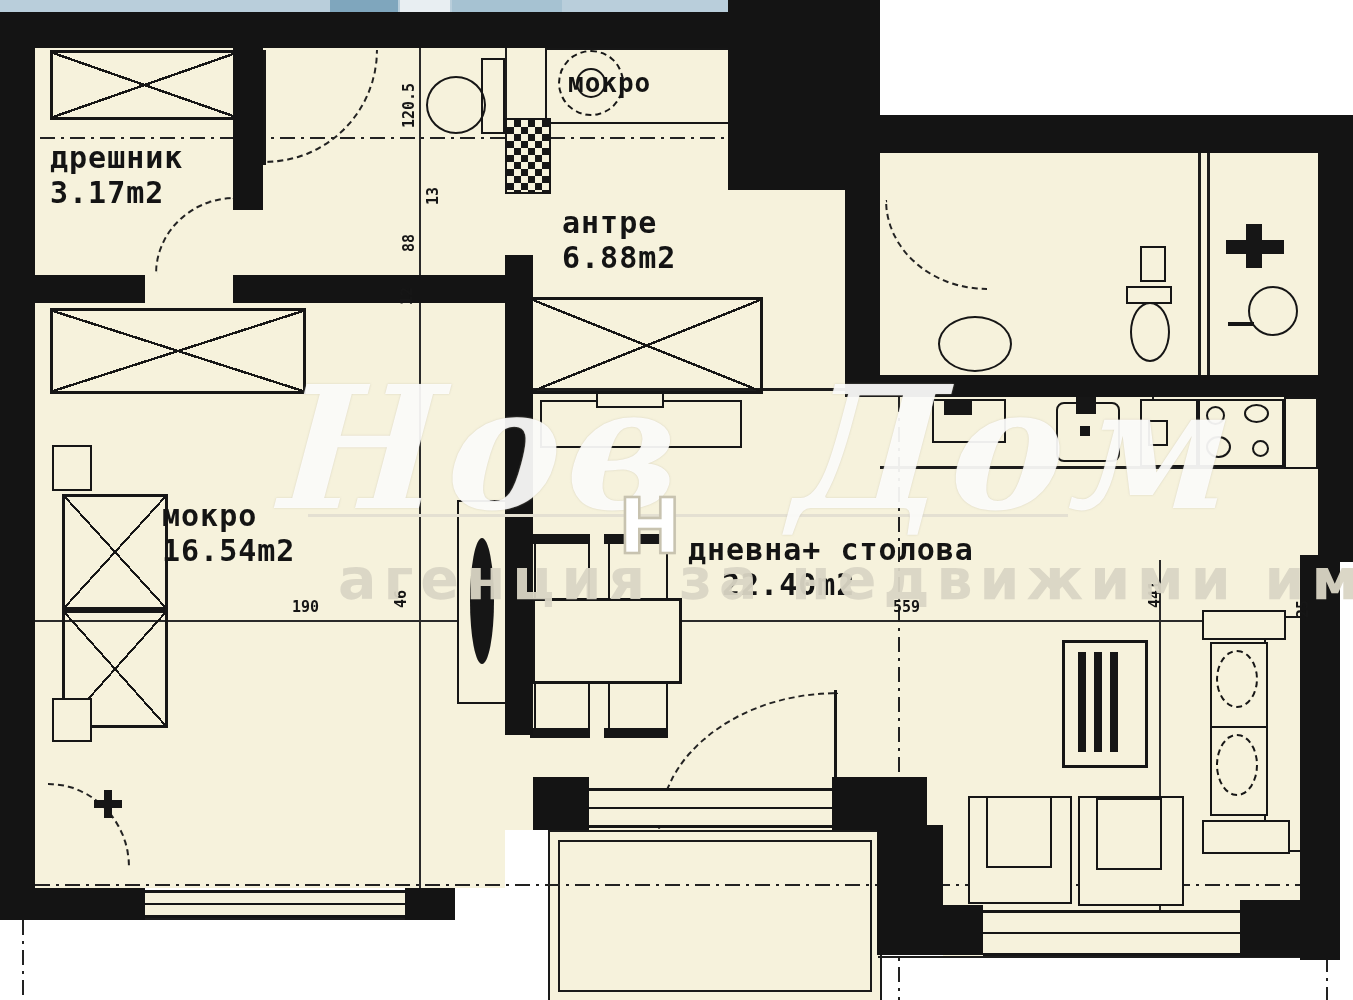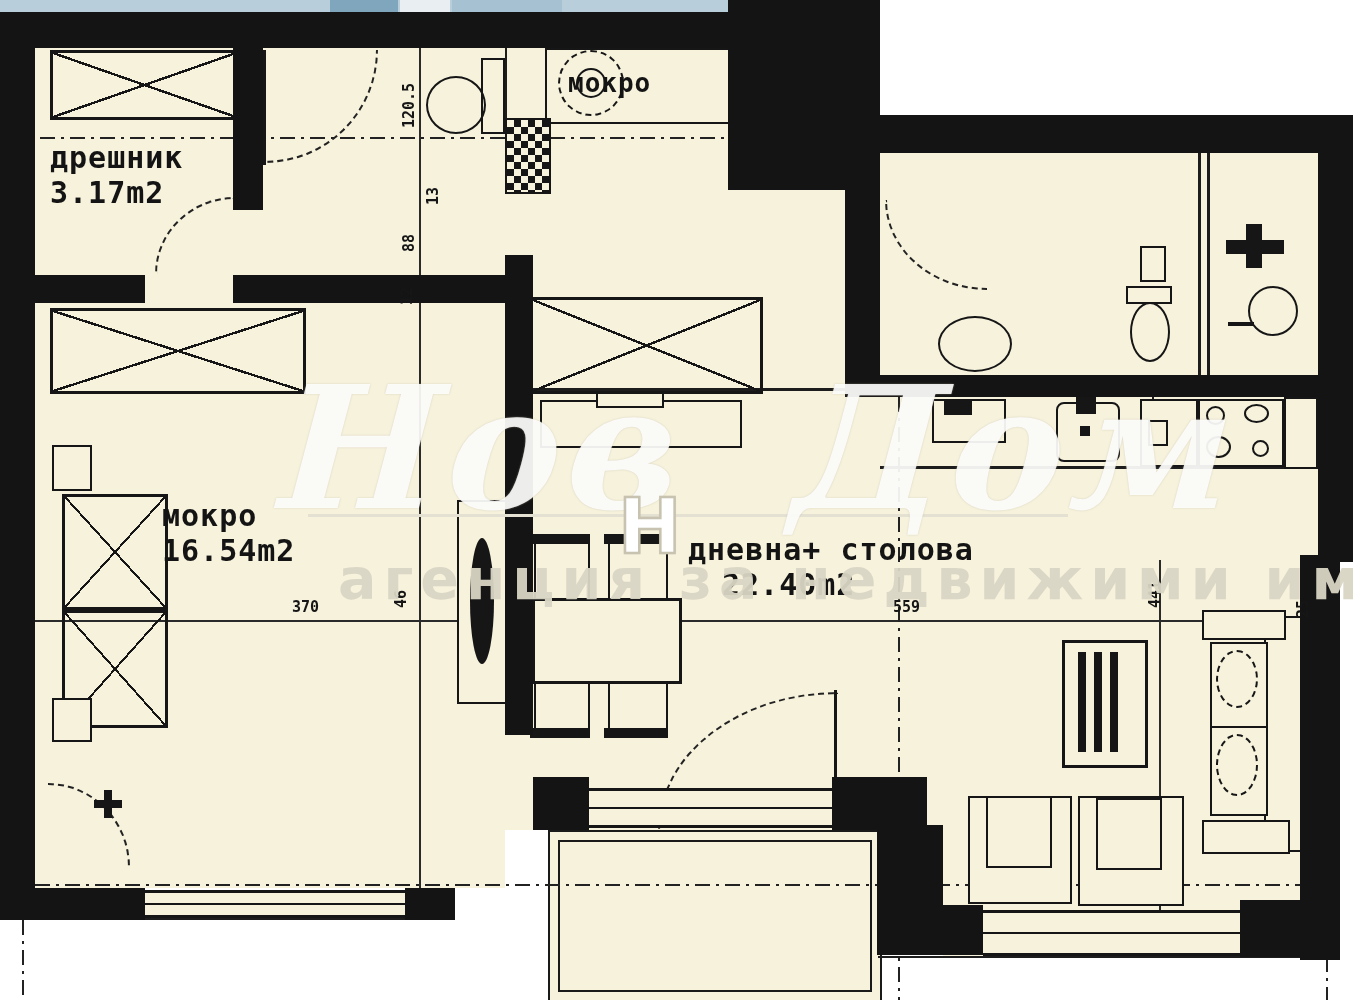--- a/index.html
+++ b/index.html
@@ -196,29 +196,30 @@
   <div class="wall" style="left:832px;top:777px;width:95px;height:53px;"></div>
   <div class="wall" style="left:877px;top:825px;width:66px;height:130px;"></div>
   <div class="wall" style="left:930px;top:905px;width:53px;height:50px;"></div>
   <div class="wall" style="left:1240px;top:900px;width:78px;height:57px;"></div>
 
   <div class="win winh" style="left:145px;top:890px;width:260px;height:28px;"></div>
   <div class="win winh" style="left:589px;top:788px;width:243px;height:40px;"></div>
   <div class="win winh" style="left:983px;top:910px;width:257px;height:46px;"></div>
 
   <div class="rlab" style="left:50px;top:140px;"><span>дрешник</span><br><span>3.17m2</span></div>
+  <div class="rlab" style="left:562px;top:205px;"><span>антре</span><br><span>6.88m2</span></div>
   <div class="rlab" style="left:162px;top:498px;"><span>мокро</span><br><span>16.54m2</span></div>
   <div class="rlab" style="left:688px;top:532px;"><span>дневна+ столова</span><br><span style="margin-left:34px;">22.40m2</span></div>
   <div class="rlab" style="left:568px;top:66px;font-size:26px;z-index:41;"><span>мокро</span></div>
 
   <div class="dlab dimv" style="left:400px;top:128px;">120.5</div>
   <div class="dlab dimv" style="left:424px;top:205px;">13</div>
   <div class="dlab dimv" style="left:400px;top:252px;">88</div>
   <div class="dlab dimv" style="left:398px;top:305px;">12</div>
-  <div class="dlab" style="left:292px;top:598px;">370</div>
+  <div class="dlab" style="left:292px;top:598px;">190</div>
   <div class="dlab dimv" style="left:392px;top:608px;">46</div>
   <div class="dlab" style="left:893px;top:598px;">559</div>
   <div class="dlab dimv" style="left:1146px;top:608px;">441</div>
   <div class="dlab dimv" style="left:1294px;top:618px;">25</div>
 
   <div class="wm-line"></div>
   <div class="wm-brand">Нов Дом 1</div>
   <div class="wm-logo">Н</div>
   <div class="wm-tag">агенция за недвижими имоти</div>
 

